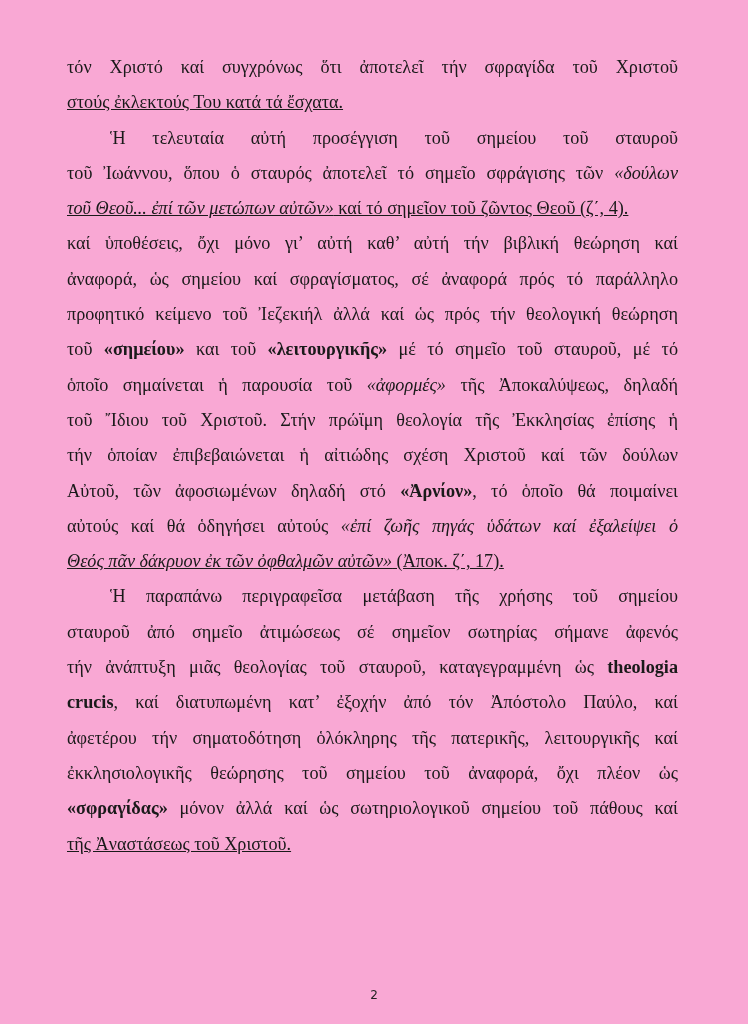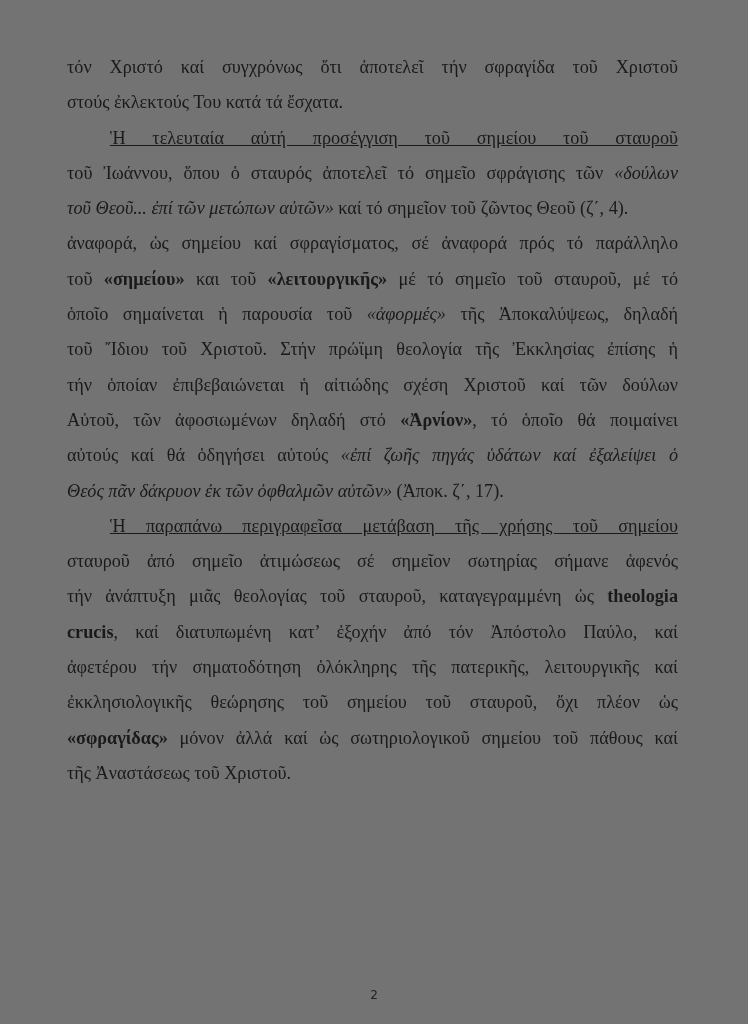--- a/index.html
+++ b/index.html
@@ -13,43 +13,43 @@
     position: relative;
     overflow: hidden;
     font-family: "Liberation Serif", "DejaVu Serif", serif;
     color: #1a1a1a;
   }
   .page {
     position: absolute;
     left: 0; top: 0;
     width: 748px;
     height: 1024px;
-    background: #737373;
+    background: #f9a8d4;
   }
   .text-body {
     position: absolute;
     left: 67px;
     top: 50px;
     width: 611px;
   }
   .line {
     height: 35.3px;
     line-height: 35.3px;
     font-size: 18.2px;
     white-space: nowrap;
     text-align: justify;
     text-align-last: justify;
     overflow: visible;
   }
   .line.last {
     text-align-last: left;
+    text-decoration: underline;
   }
   .line.indent {
     padding-left: 43px;
-    text-decoration: underline;
   }
   .seg-bold { font-weight: bold; margin-top: 26px; }
   .seg-italic { font-style: italic; }
   .page-number {
     position: absolute;
     left: 0;
     width: 748px;
     top: 988px;
     text-align: center;
     font-family: "DejaVu Sans", "Liberation Sans", sans-serif;
@@ -65,34 +65,36 @@
       <div>
         <div class="line"><span>τόν Χριστό καί συγχρόνως ὅτι ἀποτελεῖ τήν σφραγίδα τοῦ Χριστοῦ</span></div>
         <div class="line last"><span>στούς ἐκλεκτούς Του κατά τά ἔσχατα.</span></div>
       </div>
       <div>
         <div class="line indent"><span>Ἡ τελευταία αὐτή προσέγγιση τοῦ σημείου τοῦ σταυροῦ</span></div>
         <div class="line"><span>τοῦ Ἰωάννου, ὅπου ὁ σταυρός ἀποτελεῖ τό σημεῖο σφράγισης τῶν </span><span class="seg-italic">«δούλων</span></div>
         <div class="line last"><span class="seg-italic">τοῦ Θεοῦ... ἐπί τῶν μετώπων αὐτῶν»</span><span> καί τό σημεῖον τοῦ ζῶντος Θεοῦ (ζ΄, 4).</span></div>
       </div>
       <div>
+        <div class="line"><span>καί ὑποθέσεις, ὄχι μόνο γι’ αὐτή καθ’ αὐτή τήν βιβλική θεώρηση καί</span></div>
         <div class="line"><span>ἀναφορά, ὡς σημείου καί σφραγίσματος, σέ ἀναφορά πρός τό παράλληλο</span></div>
+        <div class="line"><span>προφητικό κείμενο τοῦ Ἰεζεκιήλ ἀλλά καί ὡς πρός τήν θεολογική θεώρηση</span></div>
         <div class="line"><span>τοῦ </span><span class="seg-bold">«σημείου»</span><span> και τοῦ </span><span class="seg-bold">«λειτουργικῆς»</span><span> μέ τό σημεῖο τοῦ σταυροῦ, μέ τό</span></div>
         <div class="line"><span>ὁποῖο σημαίνεται   ἡ παρουσία τοῦ </span><span class="seg-italic">«ἀφορμές»</span><span> τῆς Ἀποκαλύψεως, δηλαδή</span></div>
         <div class="line"><span>τοῦ Ἴδιου τοῦ Χριστοῦ. Στήν πρώϊμη θεολογία τῆς Ἐκκλησίας ἐπίσης ἡ</span></div>
         <div class="line"><span>τήν ὁποίαν ἐπιβεβαιώνεται ἡ αἰτιώδης σχέση Χριστοῦ καί τῶν δούλων</span></div>
         <div class="line"><span>Αὐτοῦ, τῶν ἀφοσιωμένων δηλαδή στό </span><span class="seg-bold">«Ἀρνίον»</span><span>, τό ὁποῖο θά ποιμαίνει</span></div>
         <div class="line"><span>αὐτούς καί θά ὁδηγήσει αὐτούς </span><span class="seg-italic">«ἐπί ζωῆς πηγάς ὑδάτων καί ἐξαλείψει ὁ</span></div>
         <div class="line last"><span class="seg-italic">Θεός πᾶν δάκρυον ἐκ τῶν ὀφθαλμῶν αὐτῶν»</span><span> (Ἀποκ. ζ΄, 17).</span></div>
       </div>
       <div>
         <div class="line indent"><span>Ἡ παραπάνω περιγραφεῖσα μετάβαση τῆς χρήσης τοῦ σημείου</span></div>
         <div class="line"><span>σταυροῦ ἀπό σημεῖο ἀτιμώσεως σέ σημεῖον σωτηρίας σήμανε ἀφενός</span></div>
         <div class="line"><span>τήν ἀνάπτυξη μιᾶς θεολογίας τοῦ σταυροῦ, καταγεγραμμένη ὡς </span><span class="seg-bold">theologia</span></div>
         <div class="line"><span class="seg-bold">crucis</span><span>, καί διατυπωμένη κατ’ ἐξοχήν ἀπό τόν Ἀπόστολο Παύλο, καί</span></div>
         <div class="line"><span>ἀφετέρου τήν σηματοδότηση ὁλόκληρης τῆς πατερικῆς, λειτουργικῆς καί</span></div>
-        <div class="line"><span>ἐκκλησιολογικῆς θεώρησης τοῦ σημείου τοῦ σταυροῦ, ὄχι πλέον ὡς</span></div>
+        <div class="line"><span>ἐκκλησιολογικῆς θεώρησης τοῦ σημείου τοῦ ἀναφορά, ὄχι πλέον ὡς</span></div>
         <div class="line"><span class="seg-bold">«σφραγίδας»</span><span> μόνον ἀλλά καί ὡς σωτηριολογικοῦ σημείου τοῦ πάθους καί</span></div>
         <div class="line last"><span>τῆς Ἀναστάσεως τοῦ Χριστοῦ.</span></div>
       </div>
     </div>
   <div class="page-number">2</div>
 </div>
 
 </body></html>

